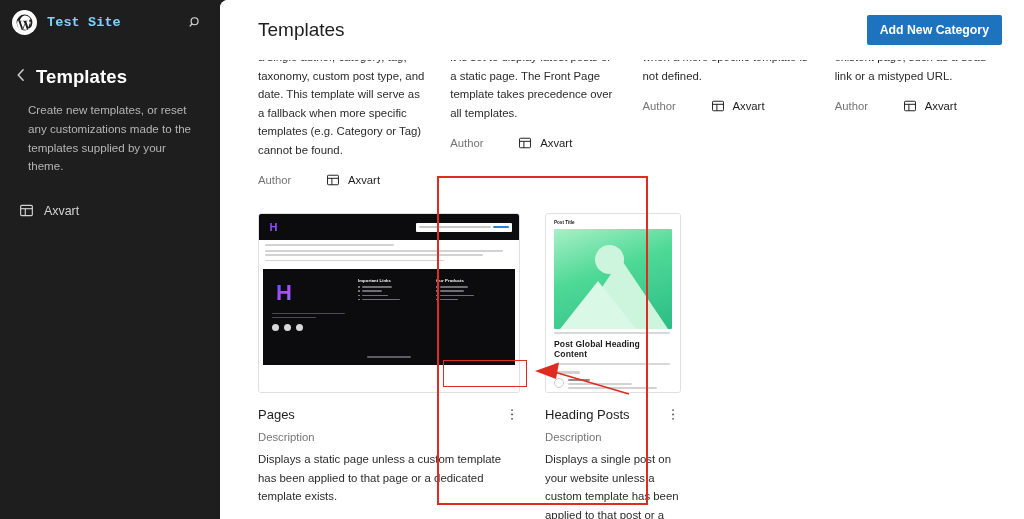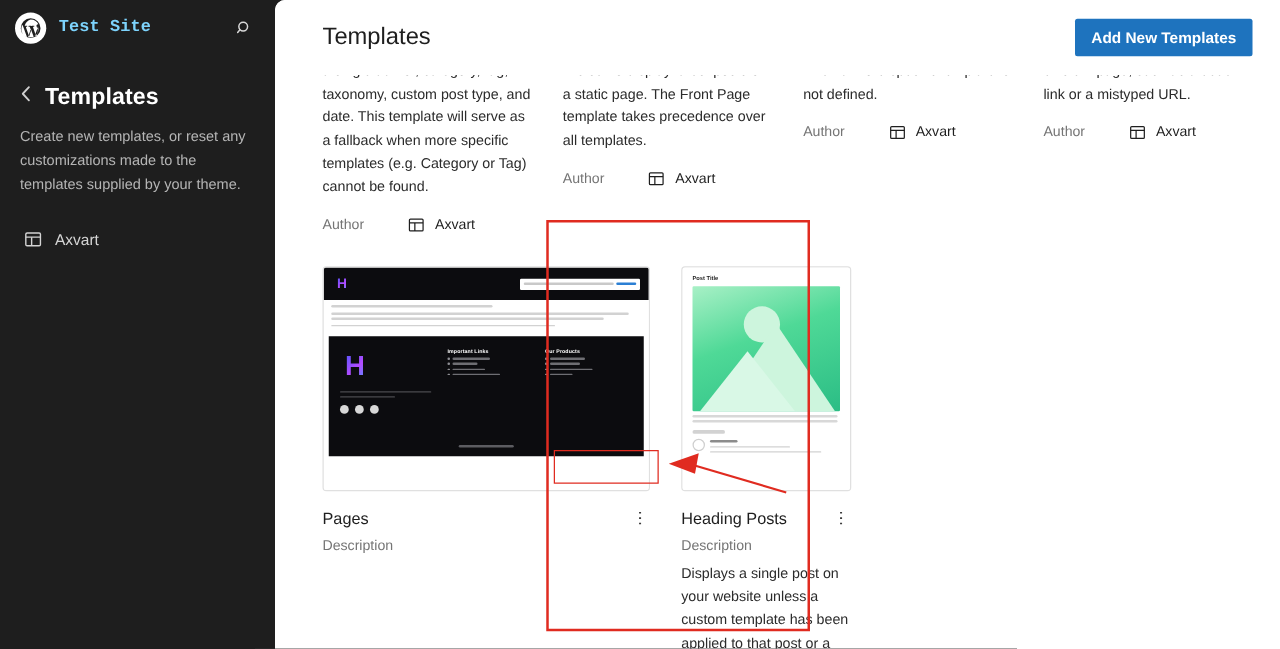--- a/index.html
+++ b/index.html
@@ -32,21 +32,21 @@
   .search-btn {
     margin-left: auto; width: 22px; height: 22px;
     display: flex; align-items: center; justify-content: center;
     color: #d8d8d8;
   }
 
   .nav-head { padding: 22px 20px 0 16px; display: flex; align-items: center; gap: 11px; }
   .back-chevron { color: #cfcfcf; font-size: 15px; line-height: 1; padding-bottom: 2px; }
   .nav-title { font-size: 18.5px; font-weight: 700; color: #fff; letter-spacing: .1px; }
   .nav-desc {
-    padding: 13px 22px 0 16px;
+    padding: 13px 22px 0 28px;
     font-size: 11.6px; line-height: 1.62; color: #b5b5b5;
   }
   .nav-list { margin-top: 20px; padding: 0 8px; }
   .nav-item {
     display: flex; align-items: center; gap: 10px;
     height: 29px; padding: 0 11px; border-radius: 2px;
     font-size: 12.4px; color: #d4d4d4;
   }
   .nav-item.active { background: #1e73be; color: #fff; }
   .nav-ico { width: 15px; height: 15px; flex: 0 0 15px; display: block; }
@@ -392,34 +392,36 @@
                   </div>
               </div>
             </div>
           </div>
 
           <div class="card-head">
             <span class="card-title">Pages</span>
             <span class="kebab">⋯</span>
           </div>
           <div class="card-sub">Description</div>
+          <div class="card-desc">Displays a static page unless a custom template has been applied to that page or a dedicated template exists.</div>
 
         </div>
 
         <div class="card">
           <div class="thumb">
             <div class="sp">
               <div class="sp-title">Post Title</div>
               <div class="sp-hero">
                 <span class="sun"></span>
                 <span class="mtn mtn-r"></span>
                 <span class="mtn mtn-l"></span>
               </div>
               <div class="sp-body">
                 <div class="ln" style="width:99%"></div>
+                <div class="sp-h2">Post Global Heading Content</div>
                 <div class="ln" style="width:99%"></div>
                 <div class="sp-chip"></div>
                 <div class="sp-comment">
                   <span class="sp-avatar"></span>
                   <span class="sp-cbody">
                     <span class="ln dark" style="display:block"></span>
                     <span class="ln" style="display:block;width:62%;margin-top:1.5px"></span>
                     <span class="ln" style="display:block;width:86%"></span>
                   </span>
                 </div>
@@ -436,21 +438,21 @@
 
         </div>
 
         <div></div>
         <div></div>
       </div>
     </div>
 
     <div class="content-head">
       <span class="page-title">Templates</span>
-      <button class="add-btn">Add New Templates</button>
+      <button class="add-btn">Add New Category</button>
     </div>
   </main>
 
   <div class="anno-box anno-outer"></div>
   <div class="anno-box anno-title-box"></div>
   <svg class="anno-arrow" width="110" height="40" viewBox="0 0 110 40">
     <line x1="104" y1="34" x2="26" y2="11" stroke="#e02b20" stroke-width="1.7"></line>
     <polygon points="10,11 34,2.5 31,19" fill="#e02b20"></polygon>
   </svg>
 

